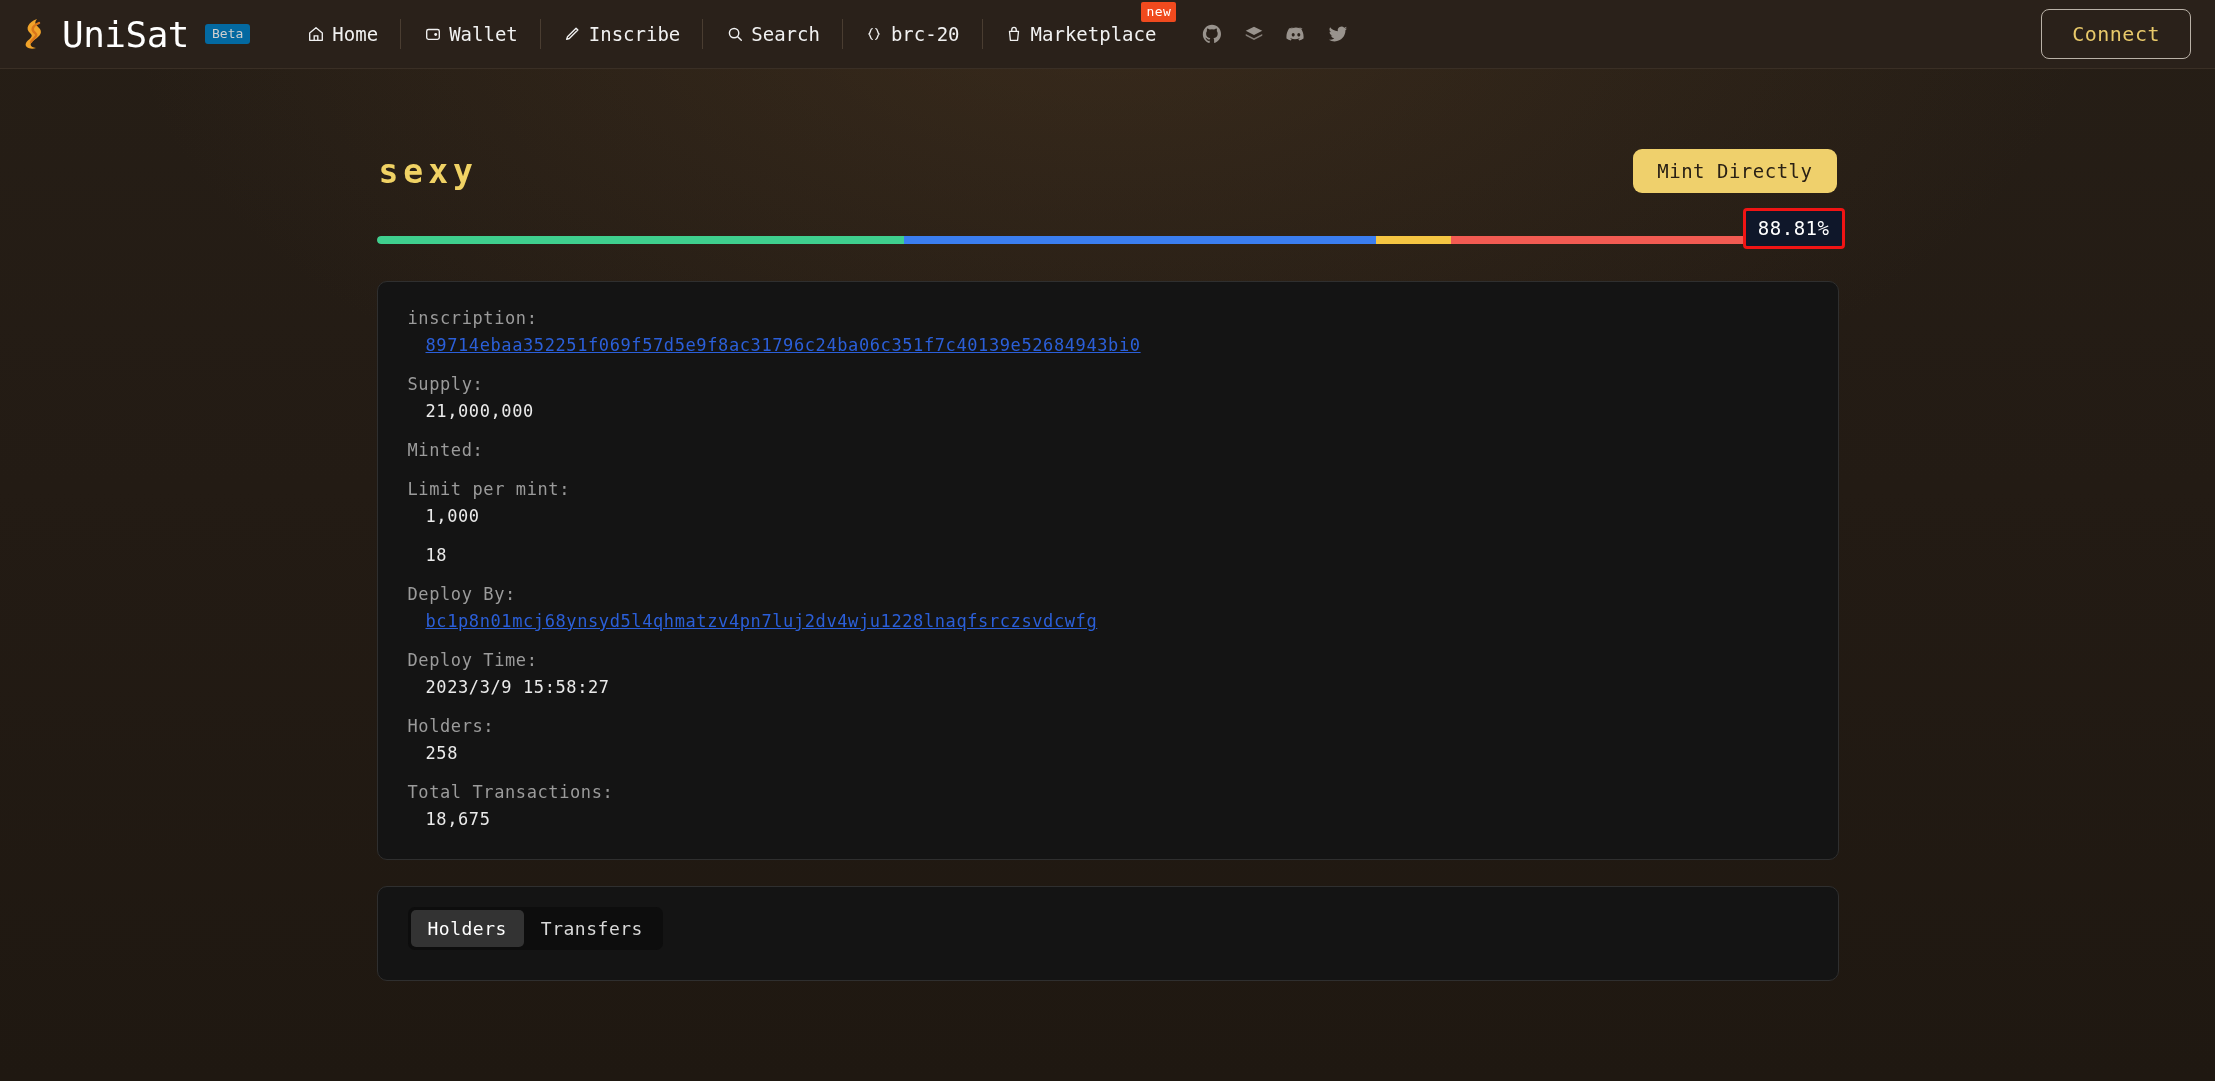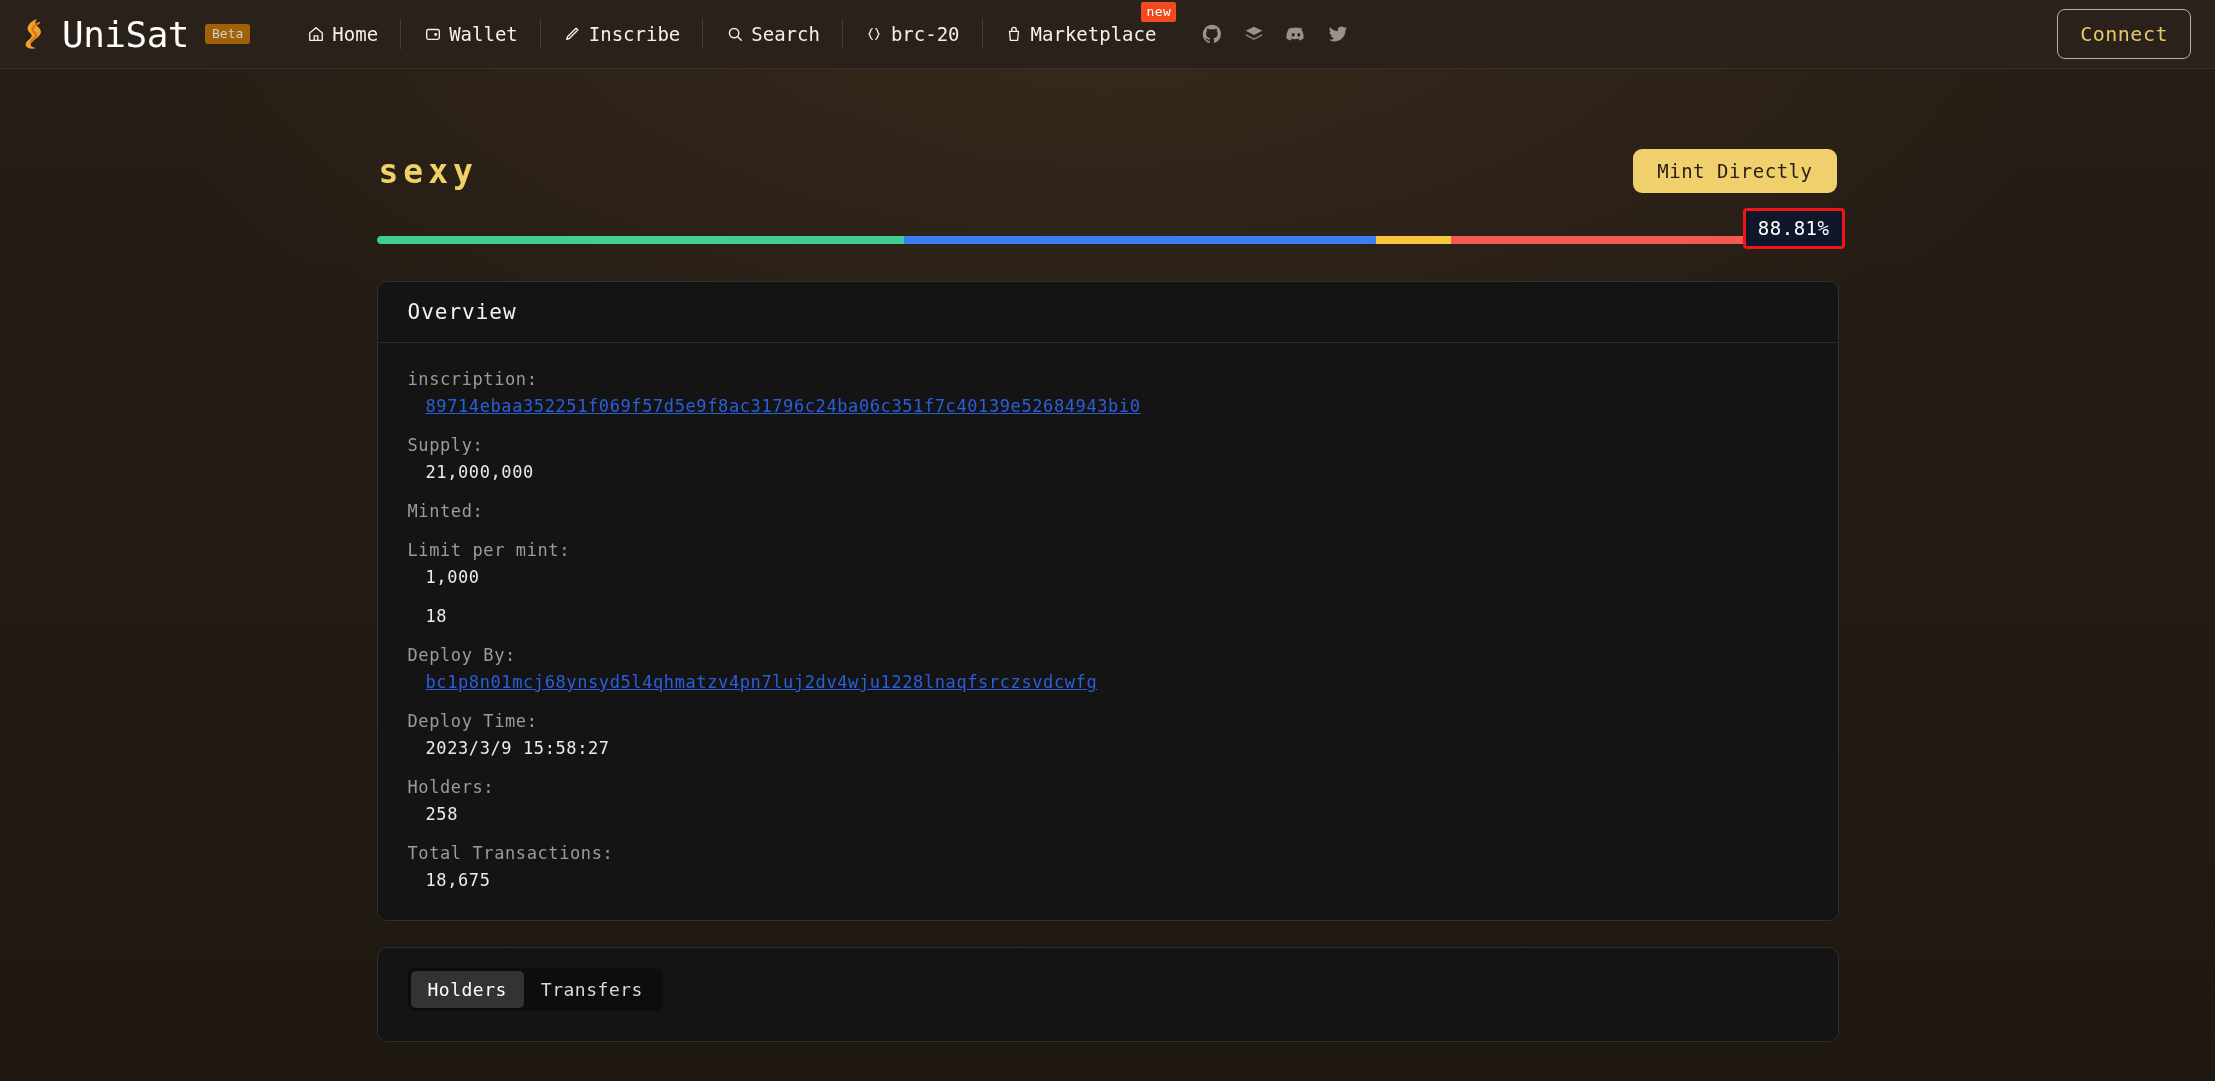--- a/index.html
+++ b/index.html
@@ -51,21 +51,21 @@
     display: flex; align-items: center; justify-content: center;
   }
   .brand-name {
     font-size: 36px;
     letter-spacing: -0.5px;
     color: #ffffff;
     font-weight: 400;
     font-family: "DejaVu Sans Mono", monospace;
   }
   .brand-beta {
-    background: #a16207;
+    background: #0369a1;
     color: #cfcfcf;
     font-size: 13px;
     padding: 2px 7px 3px;
     border-radius: 3px;
     margin-left: 6px;
     letter-spacing: 0px;
   }
 
   .nav {
     display: flex;
@@ -121,21 +121,21 @@
   }
 
   .spacer { flex: 1; }
 
   .connect-btn {
     border: 1px solid #b9b1a7;
     border-radius: 8px;
     color: #e8c96a;
     background: transparent;
     font-size: 20px;
-    padding: 12px 22px;
+    padding: 12px 30px;
     cursor: pointer;
     font-family: "DejaVu Sans Mono", monospace;
     letter-spacing: 0.5px;
   }
 
   
   .main {
     position: relative;
     z-index: 4;
     width: 100%;
@@ -402,21 +402,20 @@
         <div class="seg rounded-l" style="width: 36.6%; background: rgb(63, 207, 142);"></div>
         <div class="seg" style="width: 32.7%; background: rgb(59, 126, 240);"></div>
         <div class="seg" style="width: 5.2%; background: rgb(245, 197, 66);"></div>
         <div class="seg" style="width: 21.1%; background: rgb(242, 91, 82);"></div>
         <div class="seg" style="width: 4.4%; background: rgb(74, 66, 59);"></div>
       </div>
       <div class="percent-box">88.81%</div>
     </div>
 
     <div class="card">
-      <div class="card-header">Overview</div>
       <div class="card-body">
           <div class="field"><div class="field-label">inscription:</div><a class="field-link">89714ebaa352251f069f57d5e9f8ac31796c24ba06c351f7c40139e52684943bi0</a></div>
           <div class="field">
             <div class="field-label">Supply:</div>
             <div class="field-value">21,000,000</div>
           </div>
           <div class="field">
             <div class="field-label">Minted:</div>
           </div>
           <div class="field">

